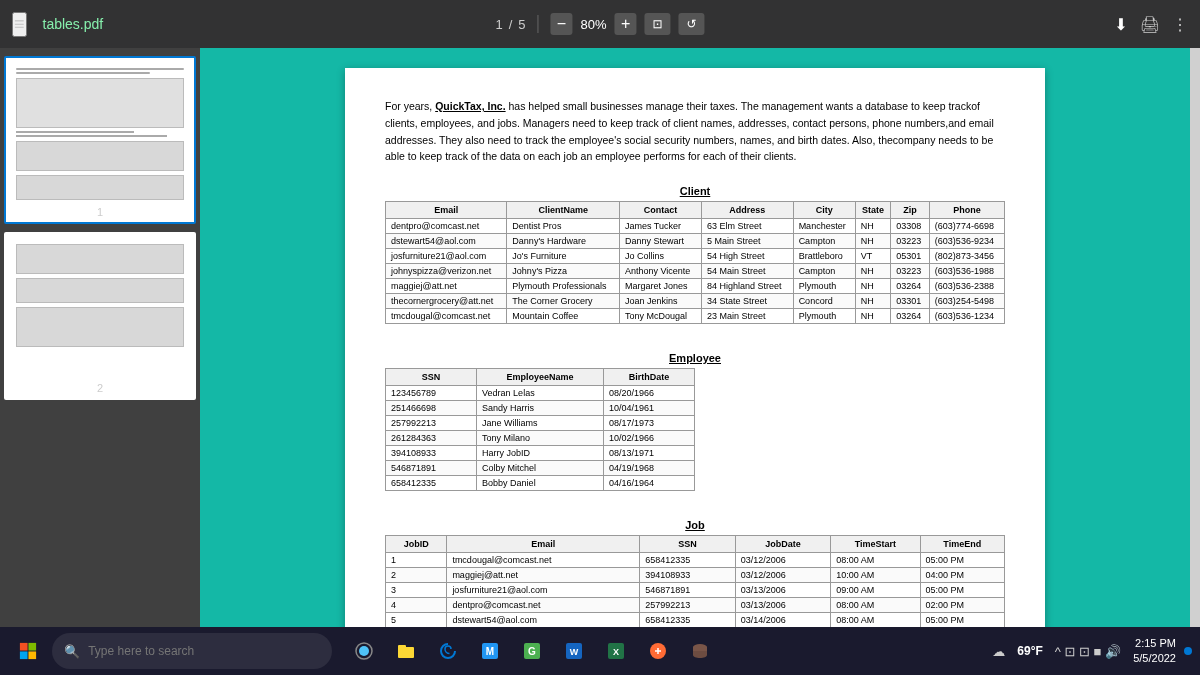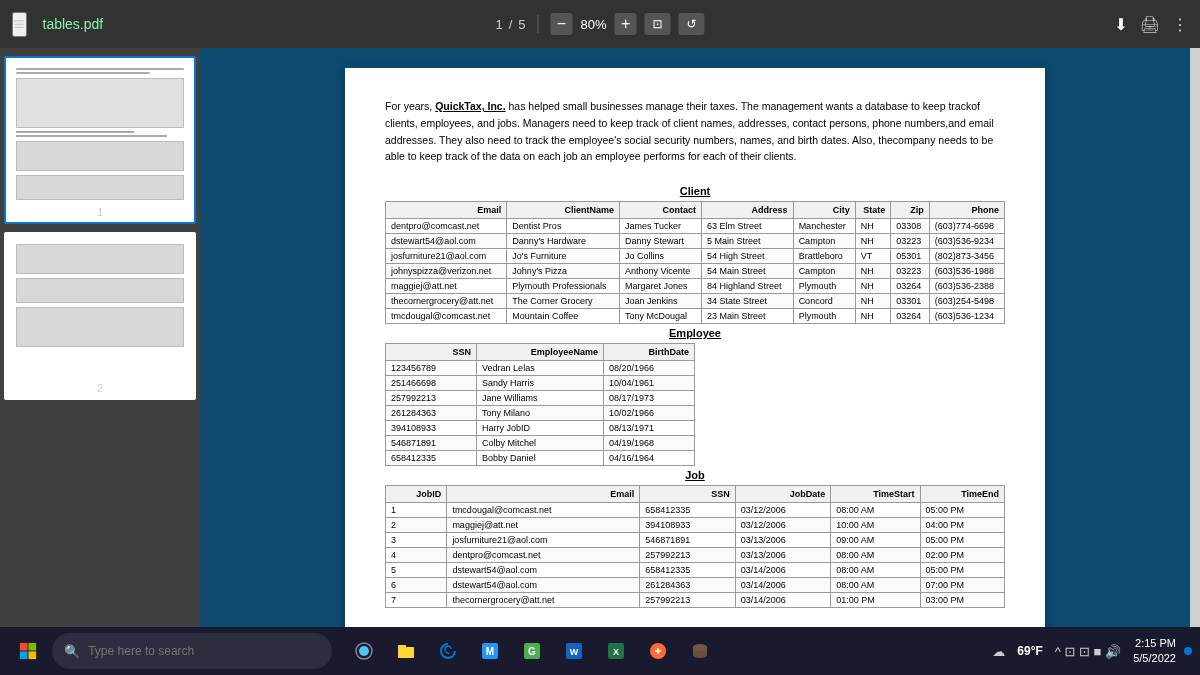--- a/index.html
+++ b/index.html
@@ -110,21 +110,21 @@
       background: #ccc;
       margin-bottom: 2px;
       border-radius: 1px;
     }
     .thumb-line.medium { width: 80%; }
     .thumb-line.full { width: 100%; }
 
     
     .pdf-area {
       flex: 1;
-      background: #0c4a6e;
+      background: #14b8a6;
       overflow-y: auto;
       display: flex;
       justify-content: center;
       padding: 20px;
     }
     .pdf-page {
       background: #fff;
       width: 700px;
       min-height: 900px;
       padding: 30px 40px;
@@ -135,38 +135,38 @@
 
     .pdf-intro {
       font-size: 10.5px;
       line-height: 1.6;
       margin-bottom: 20px;
       color: #000;
     }
     .pdf-intro .brand { font-weight: bold; text-decoration: underline; }
 
     
-    .table-section { margin-bottom: 3px; }
+    .table-section { margin-bottom: 28px; }
     .table-title {
       font-size: 11px;
       font-weight: bold;
       text-align: center;
       margin-bottom: 4px;
       text-decoration: underline;
     }
     .pdf-table {
       border-collapse: collapse;
       width: 100%;
       font-size: 9px;
     }
     .pdf-table th {
       background: #f0f0f0;
       border: 1px solid #999;
       padding: 3px 5px;
-      text-align: right;
+      text-align: center;
       font-weight: bold;
     }
     .pdf-table td {
       border: 1px solid #999;
       padding: 2px 5px;
     }
     .pdf-table tr:nth-child(even) td { background: #fafafa; }
 
     
     .right-scroll {

